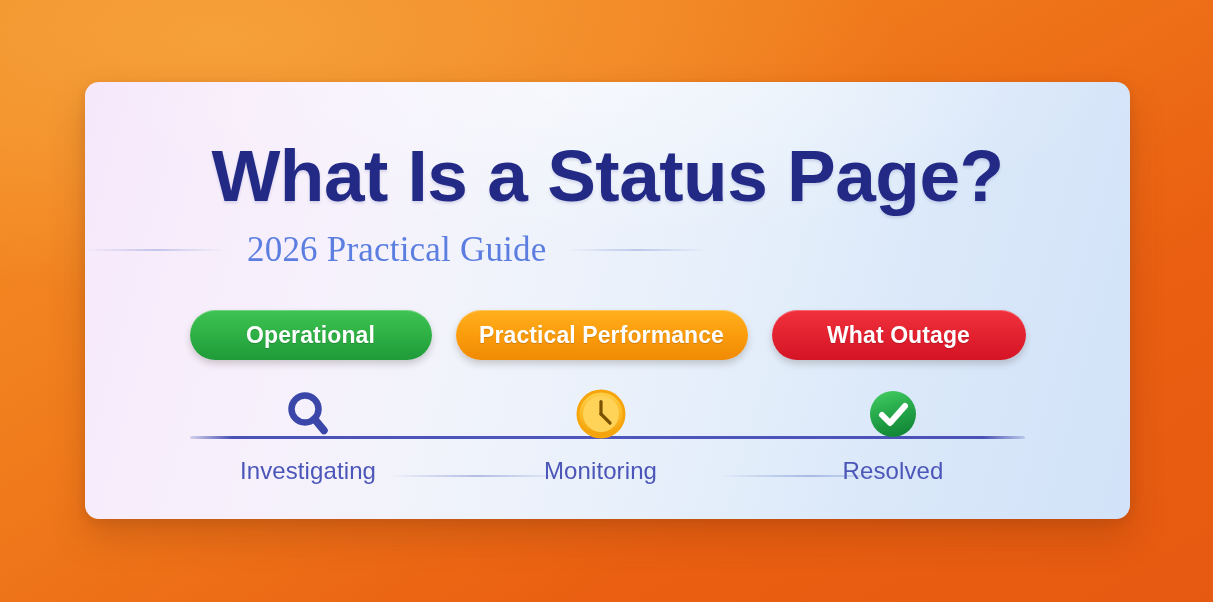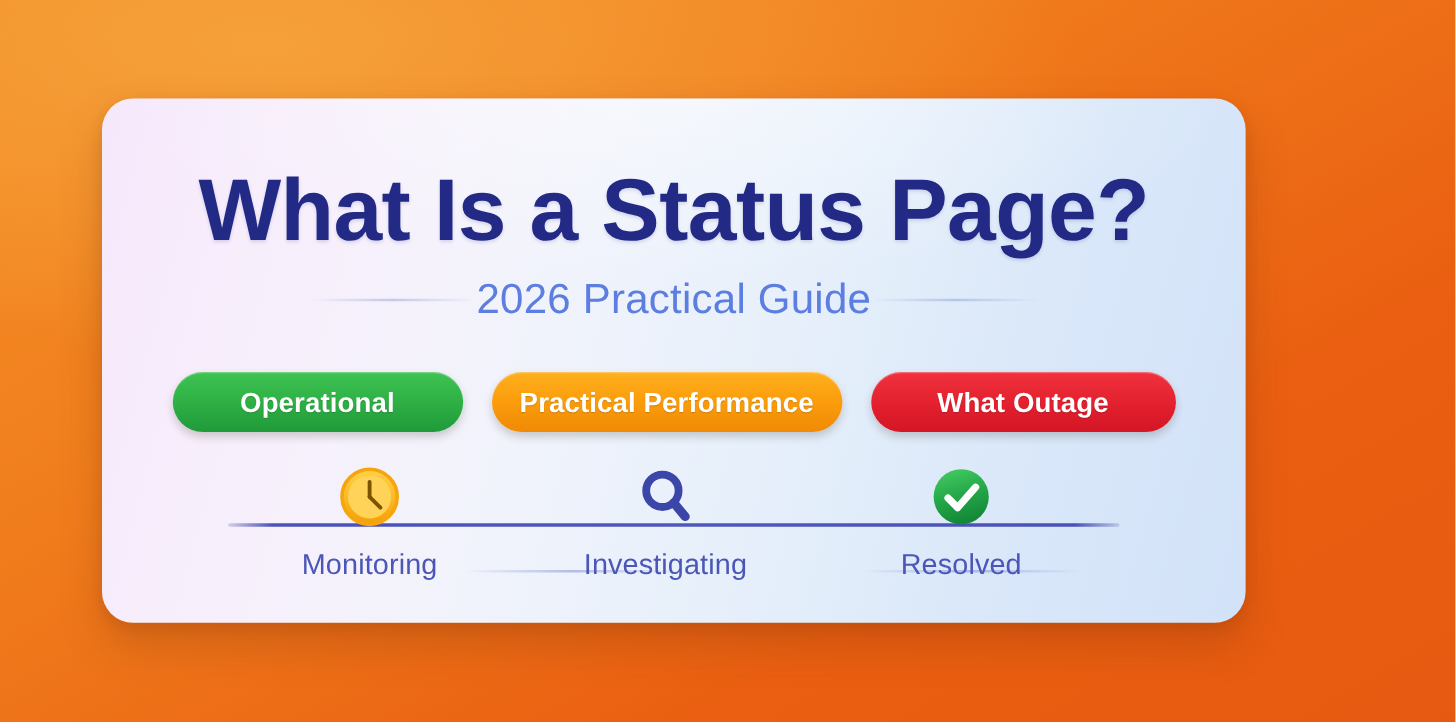--- a/index.html
+++ b/index.html
@@ -16,22 +16,22 @@
     width:1213px; height:602px;
     background:
       radial-gradient(ellipse 90% 70% at 18% 6%, #f5a03a 0%, rgba(245,160,58,0) 62%),
       linear-gradient(150deg, #f59026 0%, #f07c1c 36%, #ea5f11 72%, #e55a10 100%);
   }
 
   
   #card {
     position:absolute;
     left:85px; top:82px;
-    width:953px; height:437px;
-    border-radius:26px;
+    width:1045px; height:437px;
+    border-radius:14px;
     background:
       linear-gradient(105deg,
         #f6e8fb 0%,
         #f7edfb 13%,
         #f6f1fc 25%,
         #f1f3fb 38%,
         #eaf1fb 52%,
         #e2edfa 66%,
         #d9e7f9 80%,
         #d2e2f8 100%);
@@ -64,21 +64,22 @@
     text-shadow:0 2px 3px rgba(35,42,134,0.16);
     white-space:nowrap;
   }
 
   
   #subtitle-row {
     position:absolute;
     left:0; right:0; top:148px;
     display:flex;
     align-items:center;
-    justify-content:center;
+    gap:22px;
+    font-family:Liberation Serif, serif;
   }
   .sub-rule {
     width:140px; height:2px;
     border-radius:2px;
     background:linear-gradient(to right, rgba(120,140,210,0), rgba(120,140,210,.40), rgba(120,140,210,0));
   }
   #subtitle {
     font-size:35px;
     color:#5b7ee0;
     letter-spacing:0.2px;
@@ -199,20 +200,30 @@
         <div class="pill red">What Outage</div>
       </div>
 
       <div id="timeline">
 
         <div id="tl-line"></div>
         <div class="label-rule" id="label-rule-1"></div>
         <div class="label-rule" id="label-rule-2"></div>
 
         <div class="tl-steps">
+
+          <div class="tl-step">
+            <div class="tl-icon">
+              <svg width="54" height="54" viewBox="0 0 54 54" aria-hidden="true">
+                <circle cx="24" cy="22" r="13.5" fill="none" stroke="#3a46a8" stroke-width="6.5"></circle>
+                <line x1="33.5" y1="32" x2="43" y2="43.5" stroke="#3a46a8" stroke-width="7.5" stroke-linecap="round"></line>
+              </svg>
+            </div>
+            <div class="tl-label">Investigating</div>
+          </div>
 
           <div class="tl-step">
             <div class="tl-icon">
               <svg width="54" height="54" viewBox="0 0 54 54" aria-hidden="true">
                 <defs>
                   <linearGradient id="clockGrad" x1="0" y1="0" x2="0" y2="1">
                     <stop offset="0%" stop-color="#ffd04a"></stop>
                     <stop offset="55%" stop-color="#fcb823"></stop>
                     <stop offset="100%" stop-color="#f2a007"></stop>
                   </linearGradient>
@@ -222,30 +233,20 @@
                 <line x1="27" y1="27" x2="27" y2="14.5" stroke="#7a5200" stroke-width="3.2" stroke-linecap="round"></line>
                 <line x1="27" y1="27" x2="36" y2="36" stroke="#7a5200" stroke-width="3.2" stroke-linecap="round"></line>
               </svg>
             </div>
             <div class="tl-label">Monitoring</div>
           </div>
 
           <div class="tl-step">
             <div class="tl-icon">
               <svg width="54" height="54" viewBox="0 0 54 54" aria-hidden="true">
-                <circle cx="24" cy="22" r="13.5" fill="none" stroke="#3a46a8" stroke-width="6.5"></circle>
-                <line x1="33.5" y1="32" x2="43" y2="43.5" stroke="#3a46a8" stroke-width="7.5" stroke-linecap="round"></line>
-              </svg>
-            </div>
-            <div class="tl-label">Investigating</div>
-          </div>
-
-          <div class="tl-step">
-            <div class="tl-icon">
-              <svg width="54" height="54" viewBox="0 0 54 54" aria-hidden="true">
                 <defs>
                   <linearGradient id="okGrad" x1="0" y1="0" x2="0.3" y2="1">
                     <stop offset="0%" stop-color="#46cf62"></stop>
                     <stop offset="55%" stop-color="#25a84a"></stop>
                     <stop offset="100%" stop-color="#148a38"></stop>
                   </linearGradient>
                 </defs>
                 <circle cx="27" cy="27" r="23" fill="url(#okGrad)"></circle>
                 <polyline points="16,28 24,36 39,19" fill="none" stroke="#ffffff" stroke-width="6" stroke-linecap="round" stroke-linejoin="round"></polyline>
               </svg>

